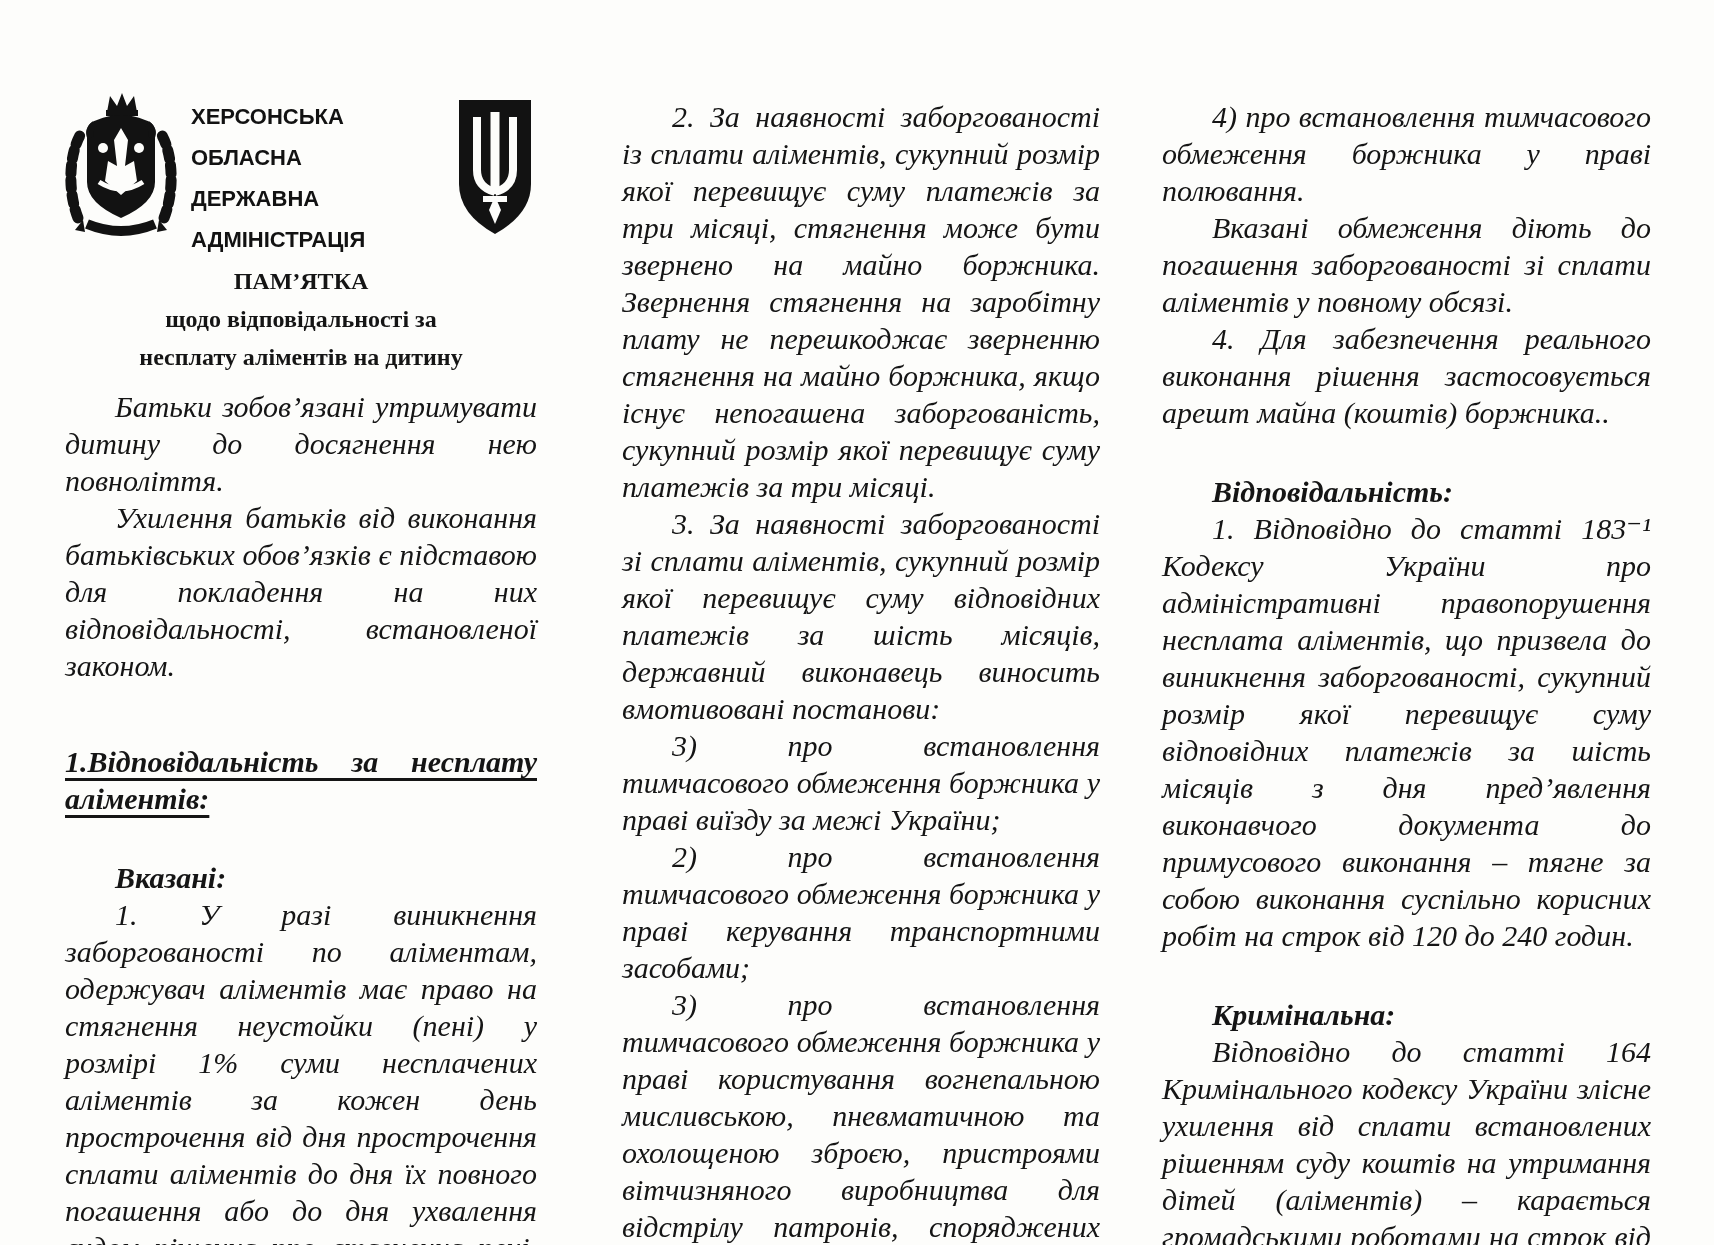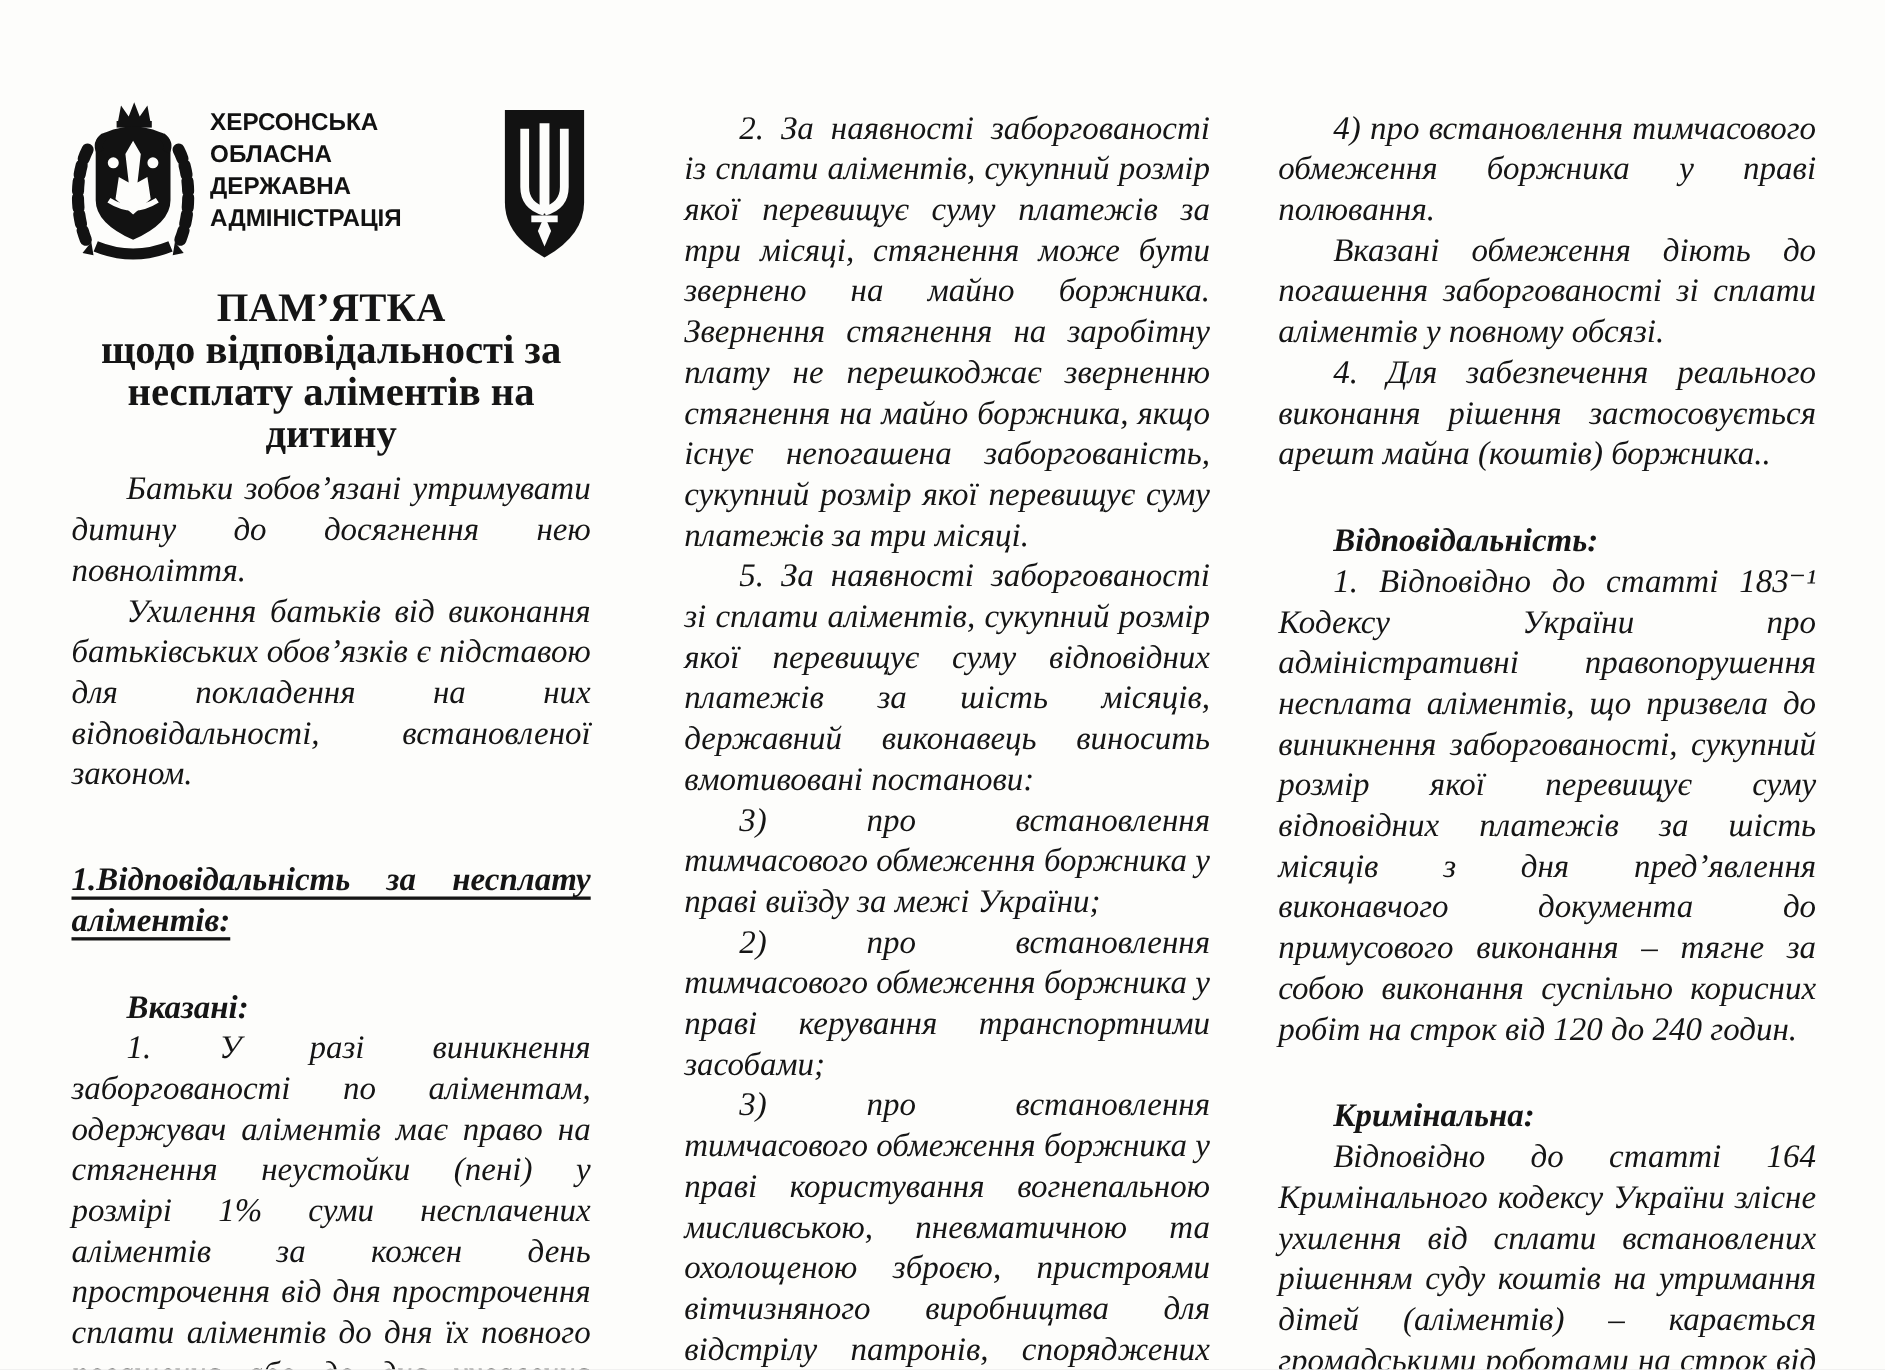--- a/index.html
+++ b/index.html
@@ -30,33 +30,33 @@
     align-items: flex-start;
     justify-content: space-between;
     height: 150px;
   }
   .org-name {
     flex: 1;
     margin: 6px 6px 0 14px;
     font-family: "Liberation Sans", sans-serif;
     font-weight: bold;
     font-size: 22px;
-    line-height: 29px;
+    line-height: 41px;
     white-space: pre-line;
     text-align: left;
     color: #121212;
   }
   .emblem-left  { width: 112px; height: 150px; flex: 0 0 auto; }
   .emblem-right { width: 84px;  height: 150px; flex: 0 0 auto; margin-top: 2px; }
 
   .doc-title {
     margin-top: 22px;
     text-align: center;
     font-weight: bold;
-    font-size: 37px;
+    font-size: 24px;
     line-height: 38px;
     white-space: pre-line;
   }
 
   .intro-gap { margin-top: 12px; }
 
   .section-heading {
     margin-top: 59px;
     font-weight: bold;
     text-indent: 0;
@@ -129,21 +129,21 @@
       <p>Ухилення батьків від виконання батьківських обов’язків є підставою для покладення на них відповідальності, встановленої законом.</p>
 
       <p class="section-heading">1.Відповідальність за несплату аліментів:</p>
 
       <p class="sub-heading">Вказані:</p>
       <p>1. У разі виникнення заборгованості по аліментам, одержувач аліментів має право на стягнення неустойки (пені) у розмірі 1% суми несплачених аліментів за кожен день прострочення від дня прострочення сплати аліментів до дня їх повного погашення або до дня ухвалення судом рішення про стягнення пені, але не більше 100 % заборгованості.</p>
     </div>
 
     <div class="col col-2">
       <p>2. За наявності заборгованості із сплати аліментів, сукупний розмір якої перевищує суму платежів за три місяці, стягнення може бути звернено на майно боржника. Звернення стягнення на заробітну плату не перешкоджає зверненню стягнення на майно боржника, якщо існує непогашена заборгованість, сукупний розмір якої перевищує суму платежів за три місяці.</p>
-      <p>5. За наявності заборгованості зі сплати аліментів, сукупний розмір якої перевищує суму відповідних платежів за шість місяців, державний виконавець виносить вмотивовані постанови:</p>
+      <p>3. За наявності заборгованості зі сплати аліментів, сукупний розмір якої перевищує суму відповідних платежів за шість місяців, державний виконавець виносить вмотивовані постанови:</p>
       <p>3) про встановлення тимчасового обмеження боржника у праві виїзду за межі України;</p>
       <p>2) про встановлення тимчасового обмеження боржника у праві керування транспортними засобами;</p>
       <p>3) про встановлення тимчасового обмеження боржника у праві користування вогнепальною мисливською, пневматичною та охолощеною зброєю, пристроями вітчизняного виробництва для відстрілу патронів, споряджених гумовими чи аналогічними за своїми властивостями метальними снарядами несмертельної дії;</p>
     </div>
 
     <div class="col col-3">
       <p>4) про встановлення тимчасового обмеження боржника у праві полювання.</p>
       <p>Вказані обмеження діють до погашення заборгованості зі сплати аліментів у повному обсязі.</p>
       <p>4. Для забезпечення реального виконання рішення застосовується арешт майна (коштів) боржника..</p>
 

